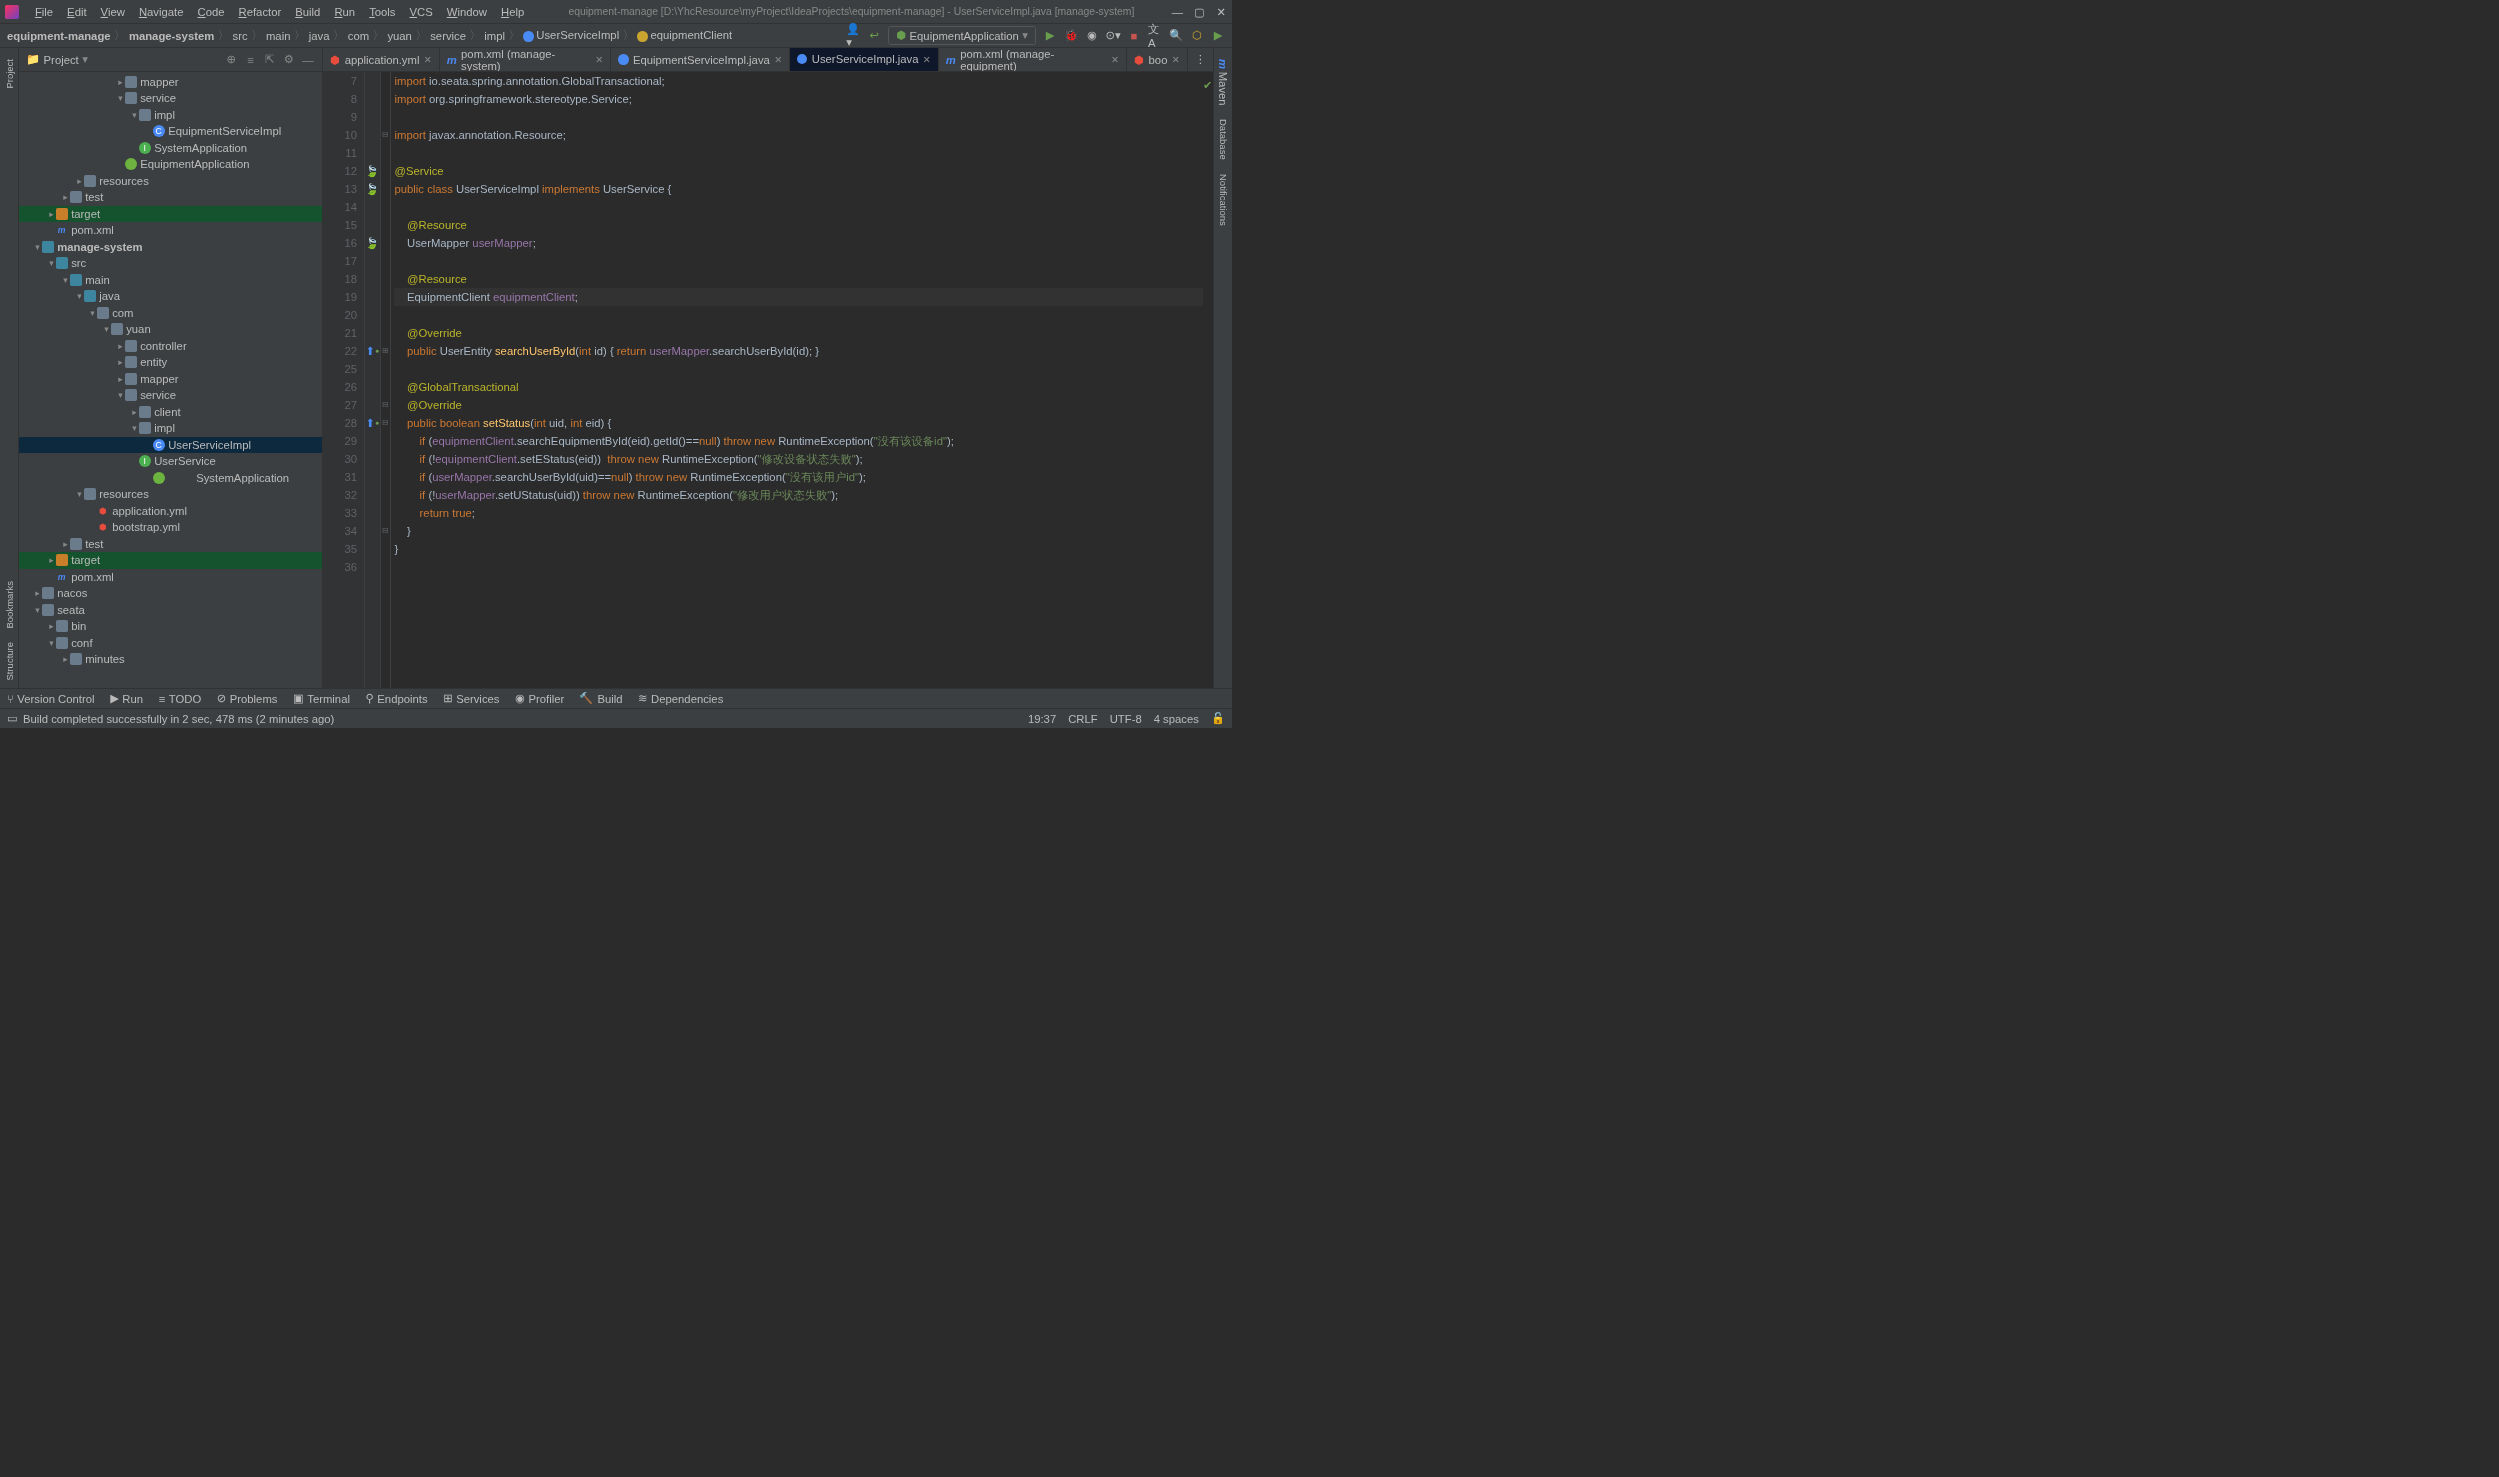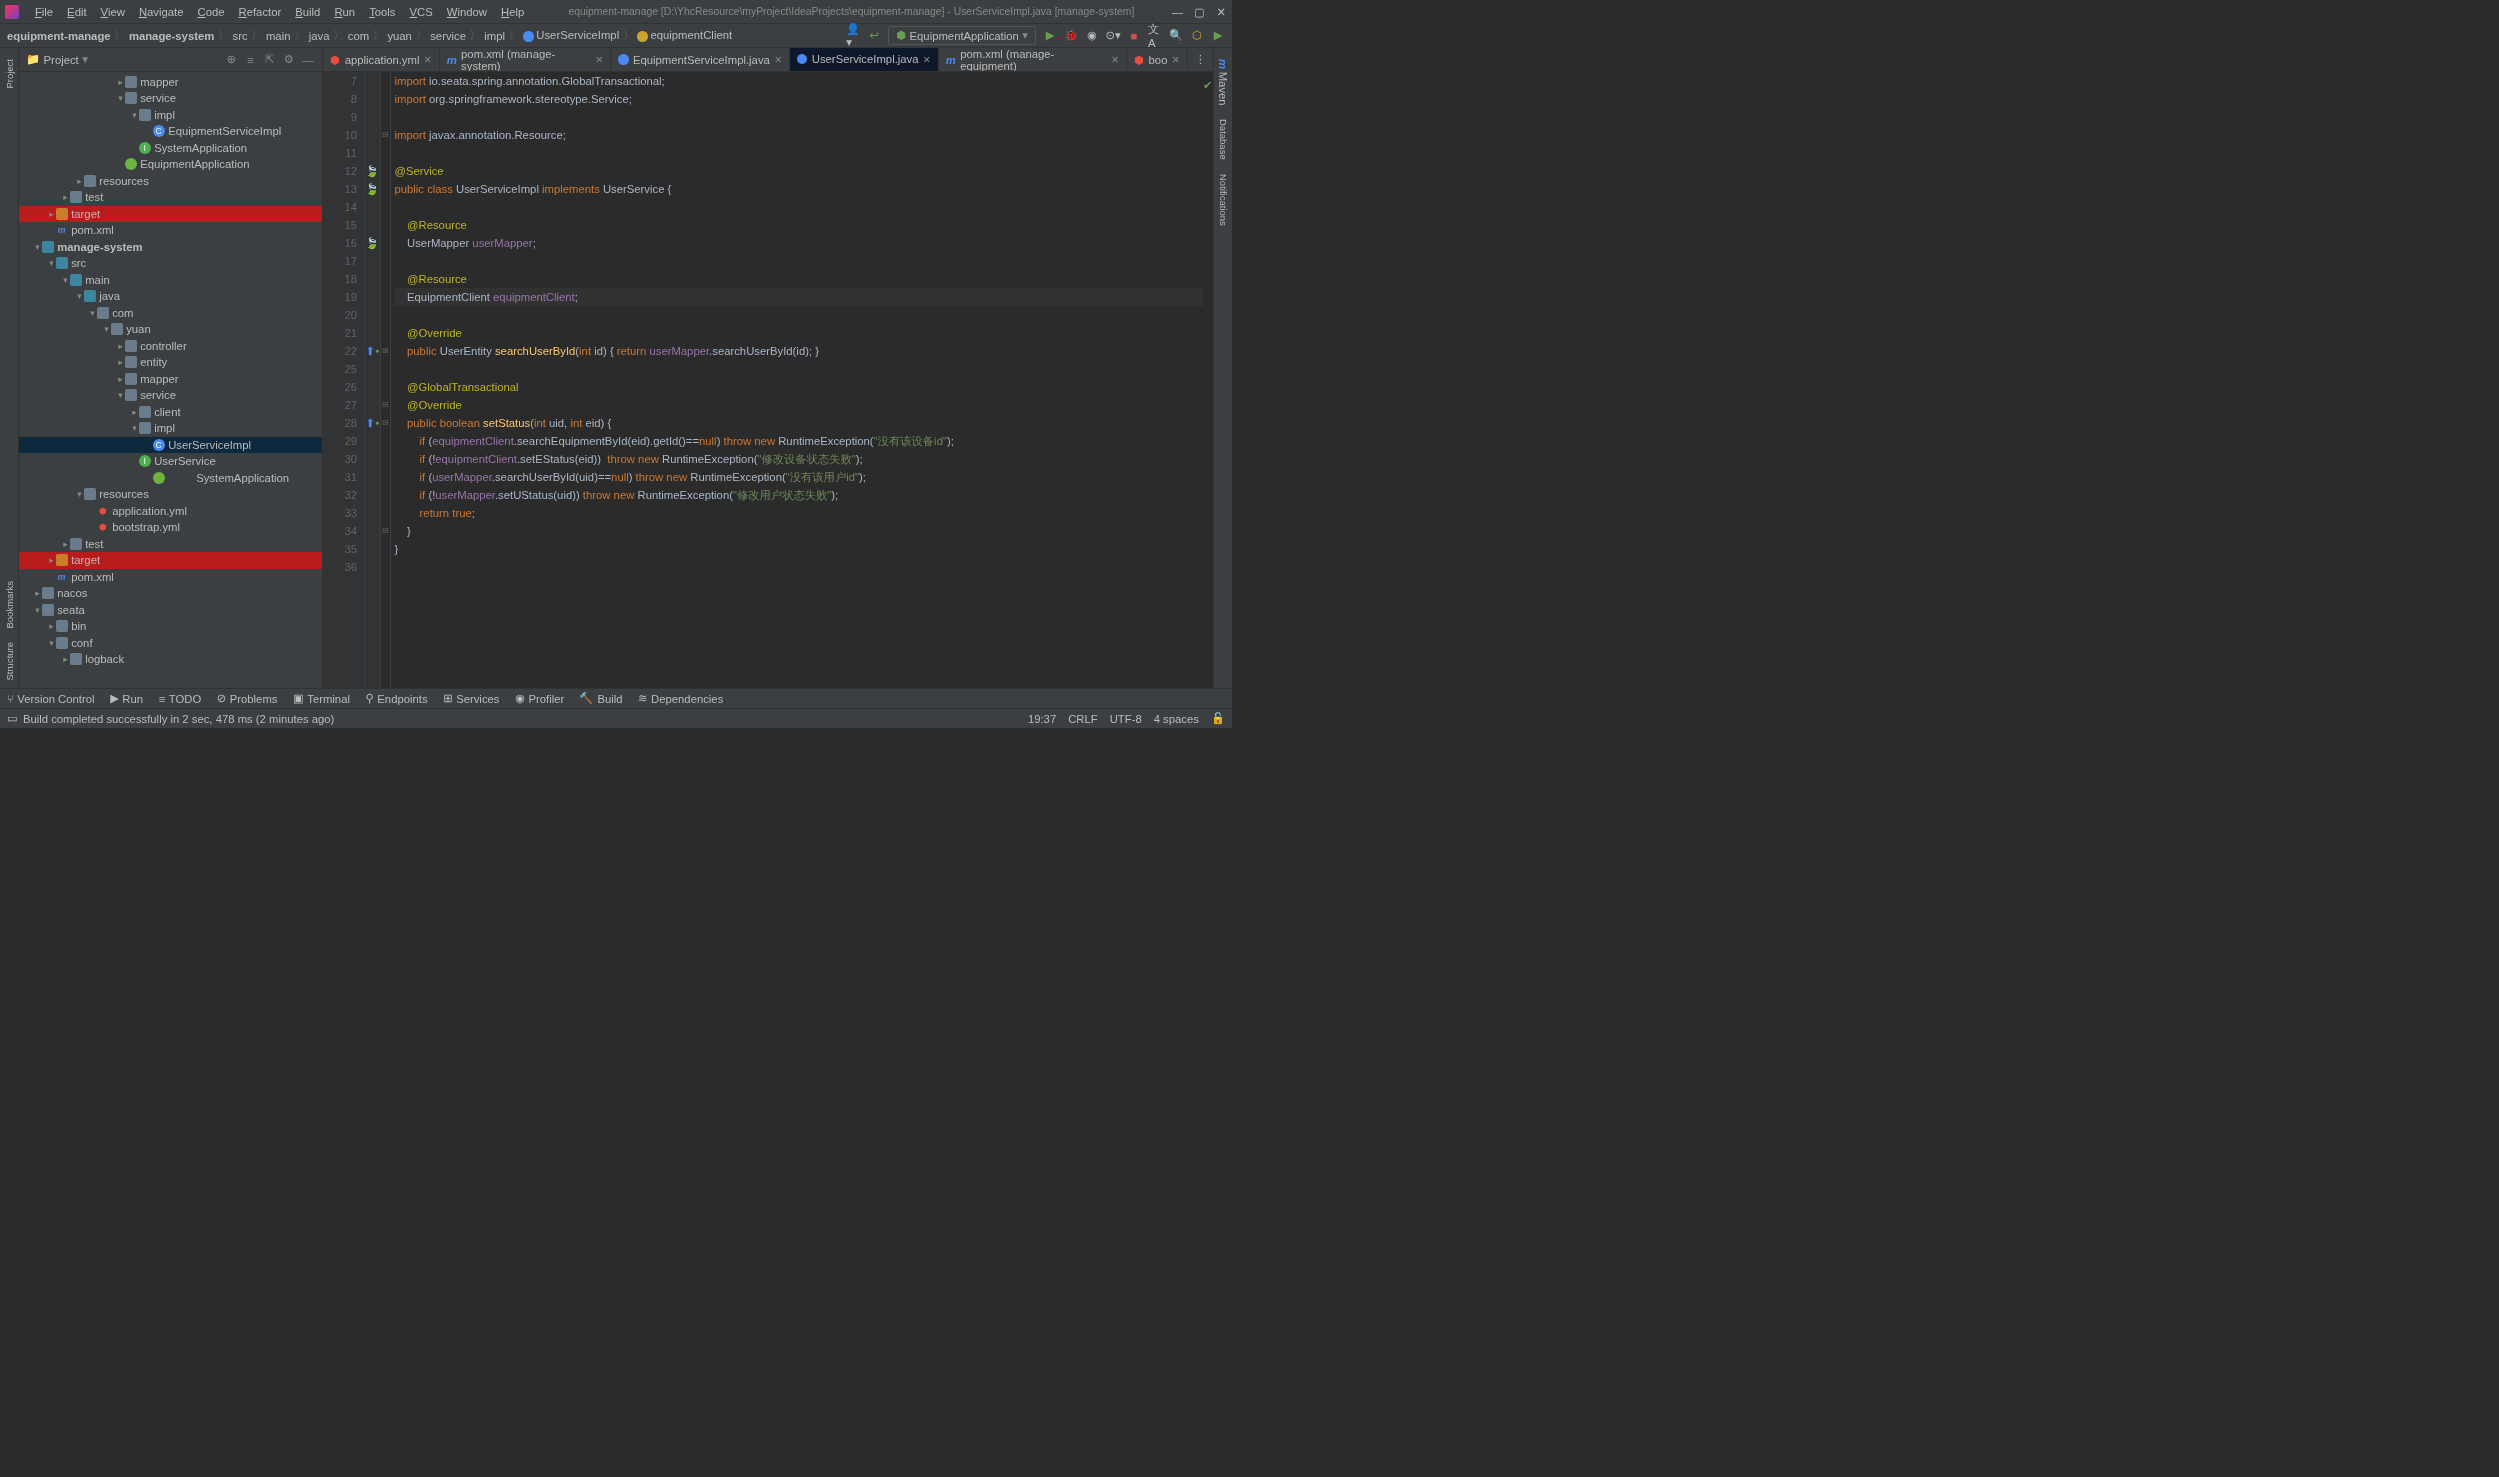--- a/index.html
+++ b/index.html
@@ -33,21 +33,21 @@
 
 
 .sidebar { width: 304px; background: #3c3f41; display: flex; flex-direction: column; border-right: 0.9px solid #323232; }
 .sidebar-header { height: 24px; display: flex; align-items: center; padding: 0 7px; border-bottom: 0.9px solid #323232; }
 .sidebar-title { color: #bbb; margin-left: 3.5px; }
 .sidebar-header .spacer { flex: 1; }
 .sidebar-icon { width: 14px; height: 14px; margin-left: 5.2px; cursor: pointer; color: #888; display: inline-flex; align-items: center; justify-content: center; }
 .tree { flex: 1; overflow: auto; padding: 1.7px 0; }
 .tree-item { display: flex; align-items: center; height: 16.5px; cursor: pointer; white-space: nowrap; }
 .tree-item.selected { background: #0d293e; }
-.tree-item.highlighted { background: #b91c1c; }
+.tree-item.highlighted { background: #14532d; }
 .arrow { width: 8.7px; text-align: center; color: #888; font-size: 8.7px; }
 .arrow.open::before { content: "▾"; }
 .arrow.closed::before { content: "▸"; }
 .ticon { width: 12px; height: 12px; margin-right: 3.5px; display: inline-flex; align-items: center; justify-content: center; font-size: 8.7px; border-radius: 1.7px; }
 .ticon.folder { background: #6a7b8c; }
 .ticon.folder-orange { background: #c97e29; }
 .ticon.folder-blue { background: #3e86a0; }
 .ticon.folder-res { background: #6a7b8c; position: relative; }
 .ticon.class { background: #4a8af4; border-radius: 50%; color: #fff; }
 .ticon.interface { background: #4caf50; border-radius: 50%; color: #fff; }
@@ -352,21 +352,21 @@
           <span>bin</span>
         </div>
         <div class="tree-item" style="padding-left: 28px;">
           <span class="arrow open"></span>
           <span class="ticon folder" style="background: rgb(106, 123, 140);"></span>
           <span>conf</span>
         </div>
         <div class="tree-item" style="padding-left: 42px;">
           <span class="arrow closed"></span>
           <span class="ticon folder" style="background: rgb(106, 123, 140);"></span>
-          <span>logback</span>
+          <span>minutes</span>
         </div>
       </div>
   </div>
 
   <div class="editor-area">
     <div class="tabs" id="tabs">
         <div class="tab">
           <span class="tab-icon" style="color: rgb(231, 76, 60); border-radius: 0px;">⬢</span>
           <span>application.yml</span>
           <span class="tab-close">✕</span>

